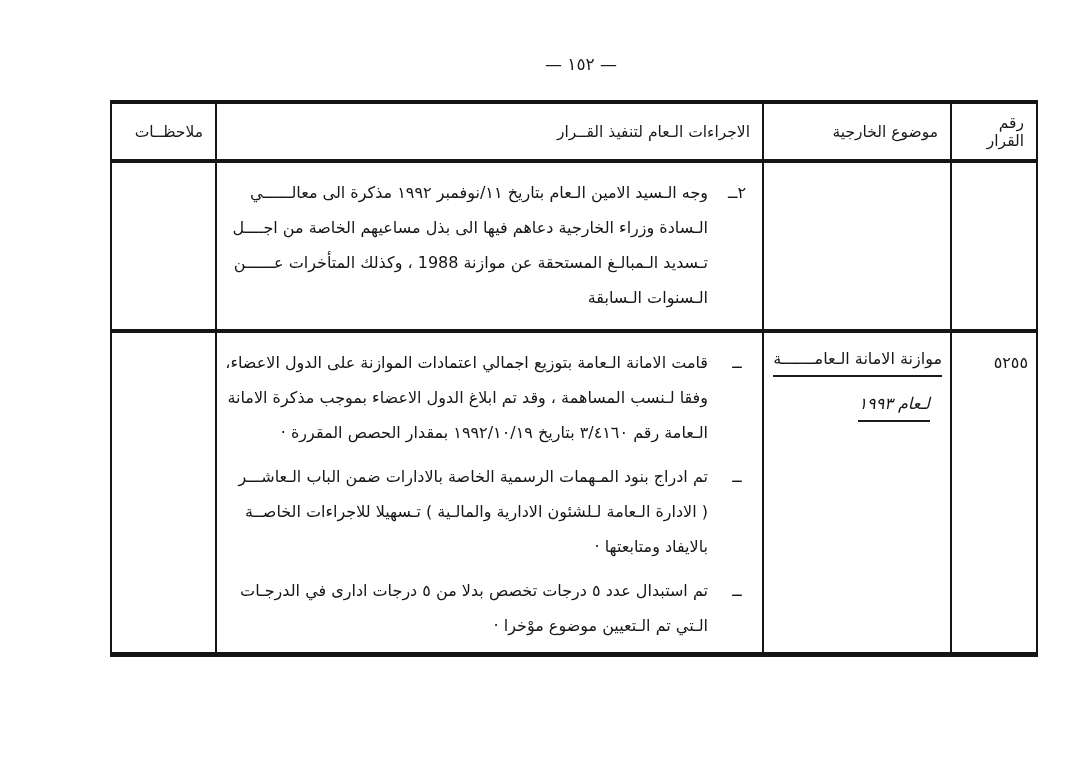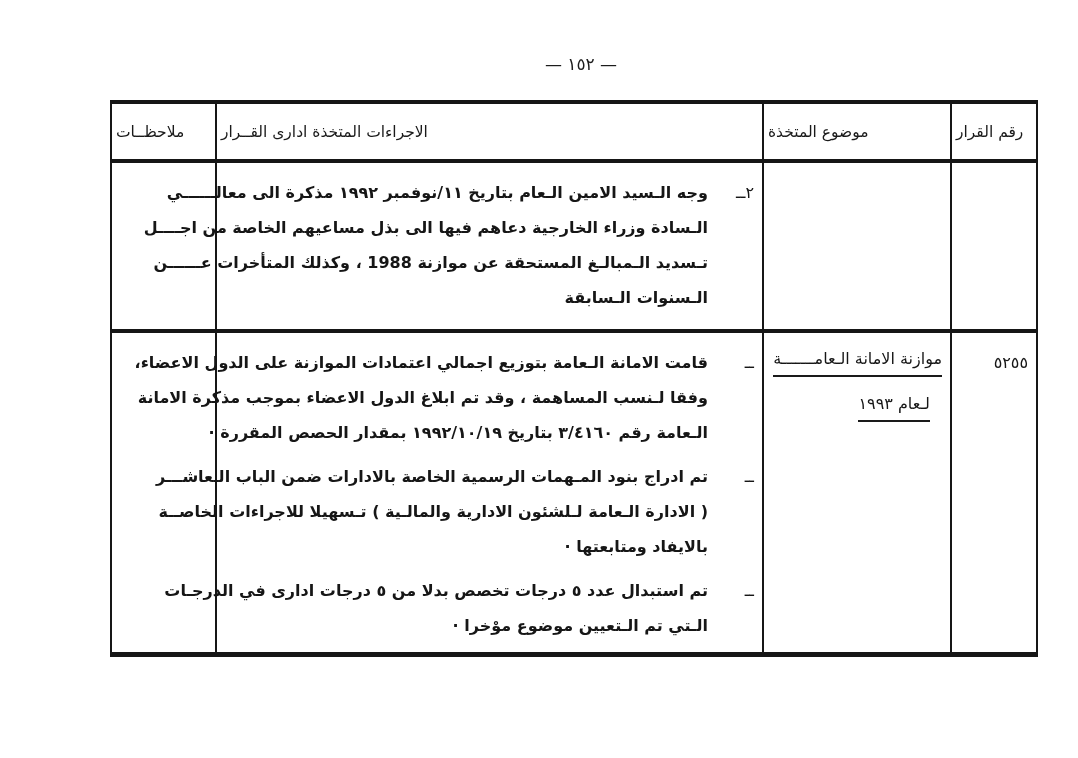--- a/index.html
+++ b/index.html
@@ -35,23 +35,23 @@
     border-left:2px solid #161616;
     border-top:4px solid #161616;
     border-bottom:5px solid #161616;
   }
   .doc-table th{
     border:2px solid #161616;
     border-bottom:4px solid #161616;
     height:55px;
     font-weight:normal;
     font-size:15.5px;
-    text-align:left;
+    text-align:right;
     vertical-align:middle;
-    padding:0 4px;
+    padding:0 12px;
     color:#1a1a1a;
   }
   .doc-table td{
     border:2px solid #161616;
     vertical-align:top;
     padding:12px 8px 0 8px;
     font-size:16px;
   }
   .doc-table tr.row-continuation td{
     border-bottom:4px solid #161616;
@@ -59,39 +59,39 @@
   }
   
   .proc{
     display:flex;
     gap:12px;
     margin-bottom:9px;
     line-height:35px;
   }
   .proc-marker{
     flex:0 0 34px;
-    text-align:right; 
+    text-align:center; 
     direction:rtl;
     white-space:nowrap;
   }
-  .proc-lines{flex:1 1 auto; min-width:0;font-weight:bold;}
+  .proc-lines{flex:1 1 auto; min-width:0;}
   .proc-line{
     white-space:nowrap;
     text-align:right;
   }
   
   .num-cell{
     padding-top:20px !important;
     letter-spacing:1px;
     font-size:16px;
   }
   
   .subject-cell{padding-top:16px !important;margin-left:16px;}
   .subject-line{margin-bottom:17px; text-align:right; white-space:nowrap;}
-  .subject-line.second{padding-right:12px;}
+  .subject-line.second{padding-right:12px;font-style:italic;}
   .subject-line .u{
     display:inline-block;
     border-bottom:2px solid #1a1a1a;
     padding-bottom:7px;
   }
   .notes-cell{min-width:0;}
 </style>
 </head>
 <body>
 
@@ -102,22 +102,22 @@
   <table class="doc-table">
     <colgroup>
       <col style="width:86px">
       <col style="width:188px">
       <col style="width:547px">
       <col style="width:105px">
     </colgroup>
     <thead>
       <tr>
         <th>رقم القرار</th>
-        <th>موضوع المتخذة</th>
-        <th>الاجراءات المتخذة ادارى القــرار</th>
+        <th>موضوع الخارجية</th>
+        <th>الاجراءات الـعام لتنفيذ القــرار</th>
         <th>ملاحظــات</th>
       </tr>
     </thead>
     <tbody>
 
       <tr class="row-continuation">
         <td class="num-cell"></td>
         <td class="subject-cell"></td>
         <td>
           <div class="proc">

